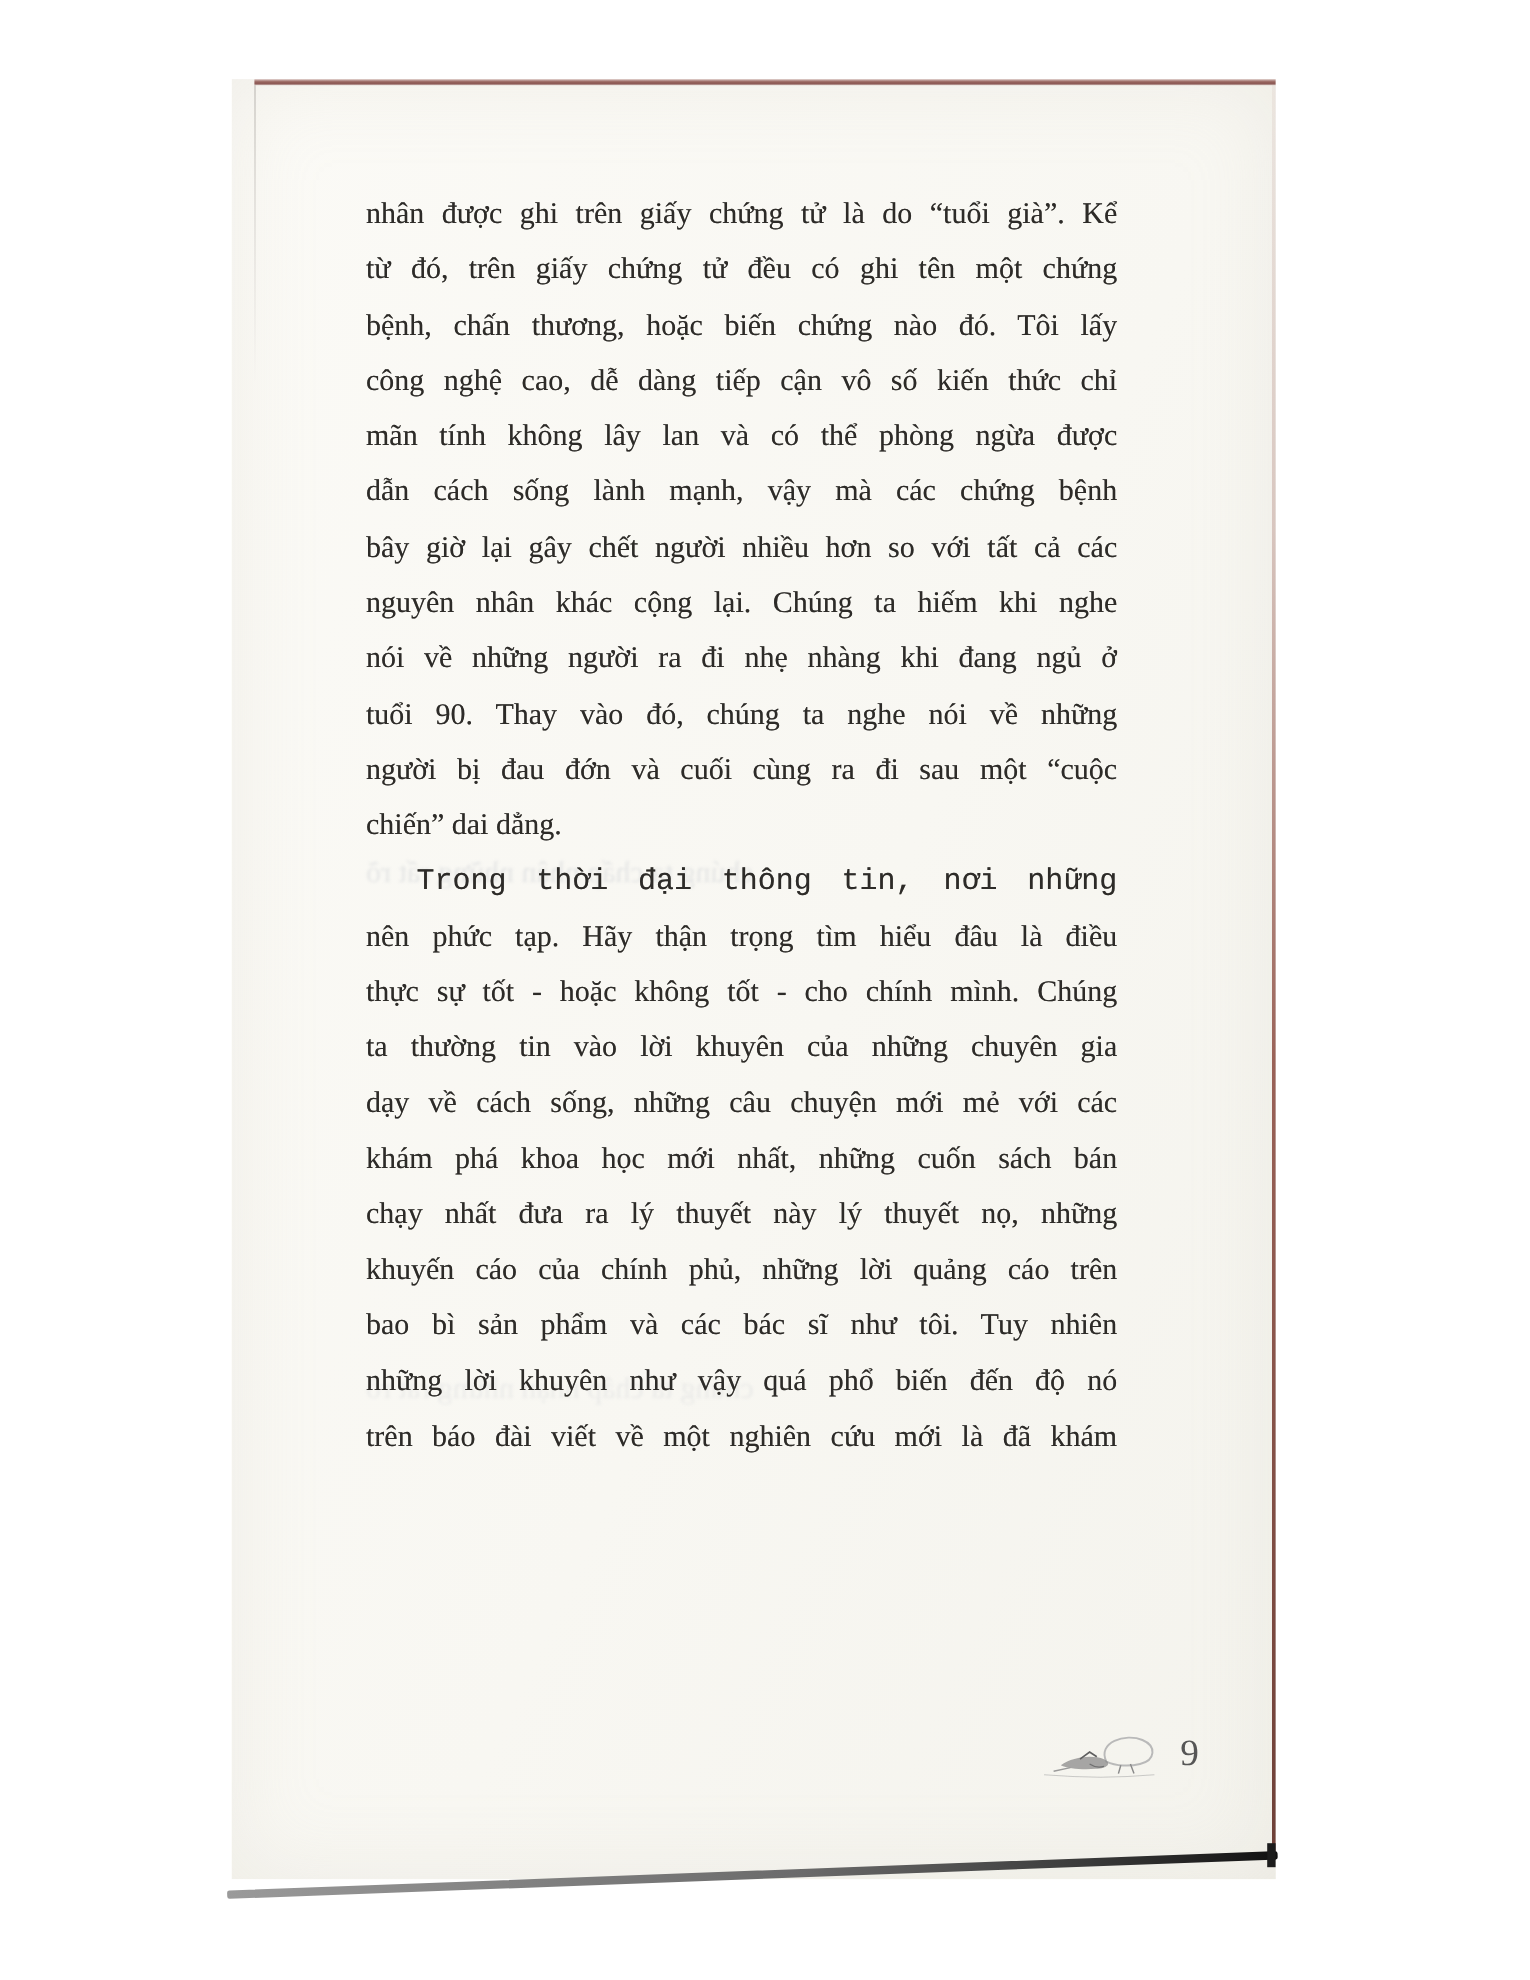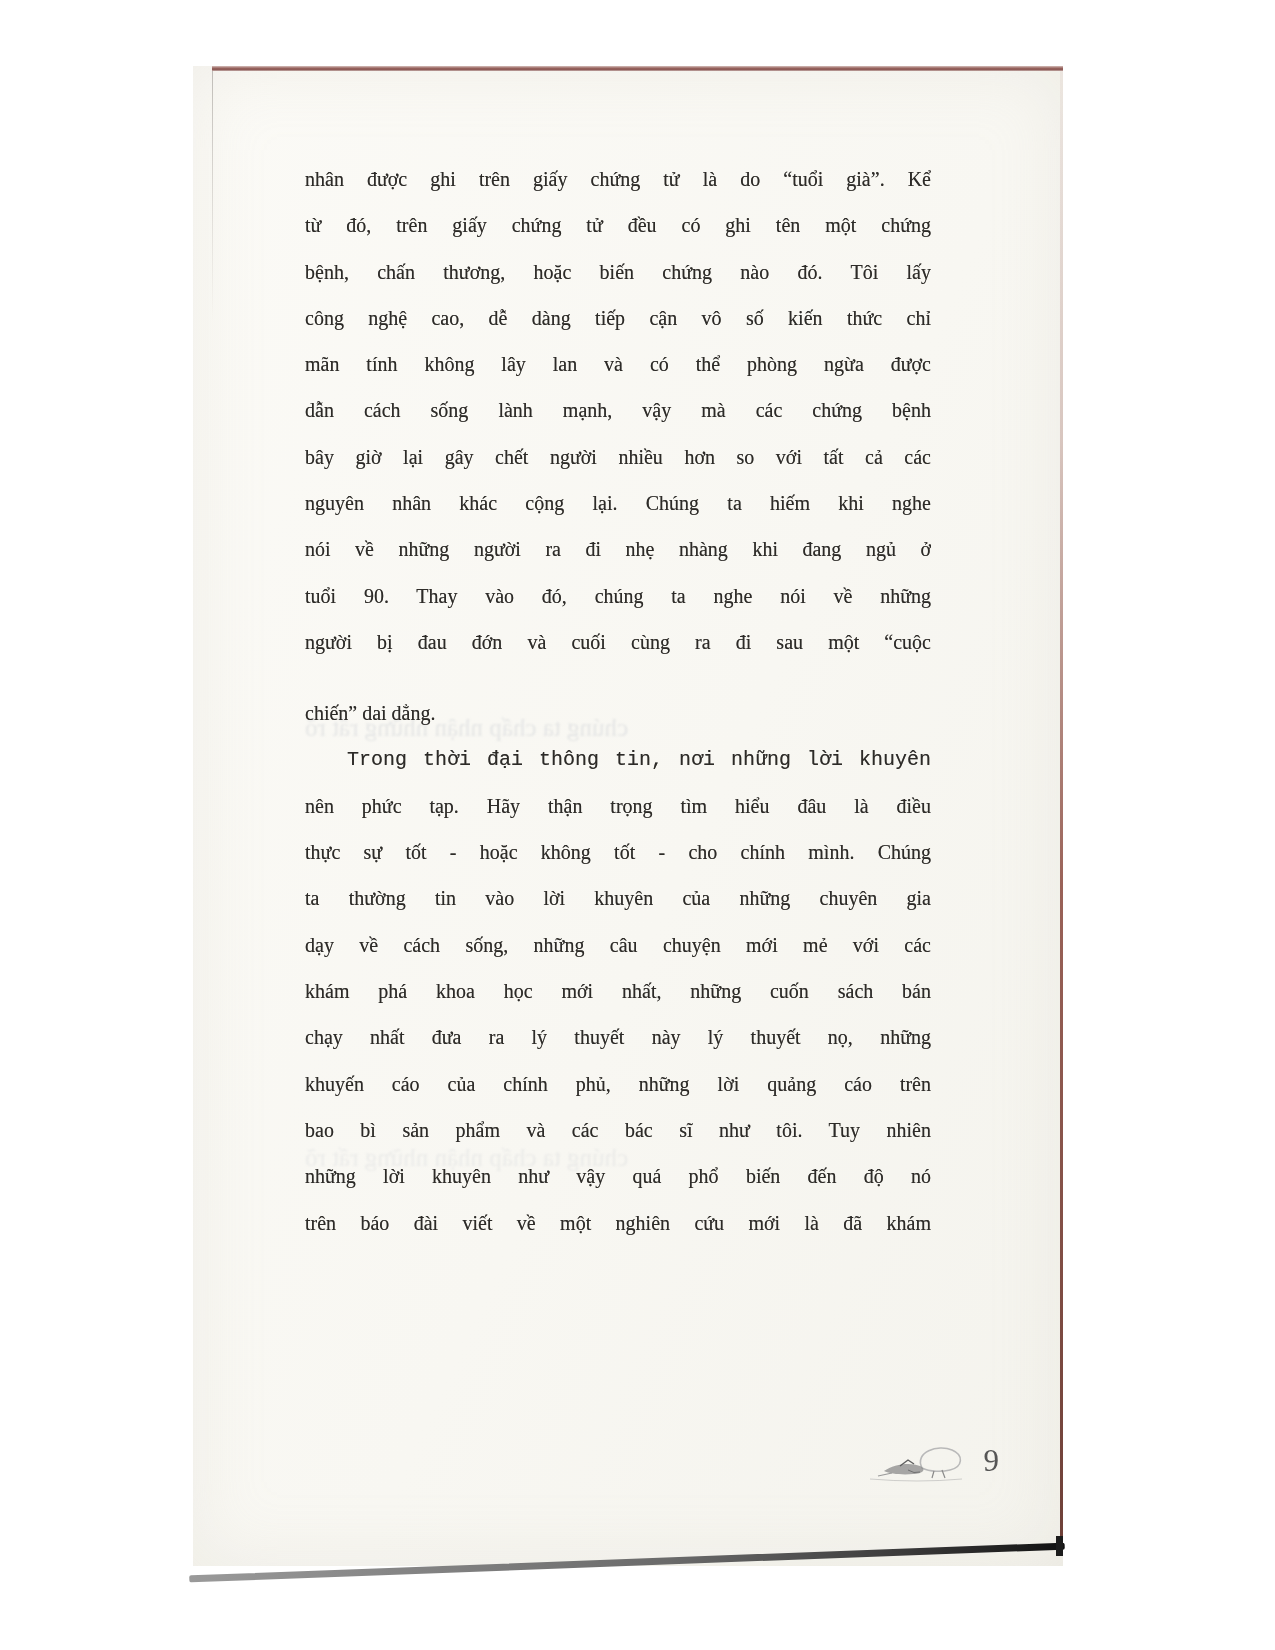--- a/index.html
+++ b/index.html
@@ -68,35 +68,35 @@
   .corner-nub {
     position: absolute;
     right: 0; bottom: 10px;
     width: 7px; height: 20px;
     background: #1c1c1c;
   }
   .text-block {
     position: absolute;
     left: 112px; top: 90px;
     width: 626px;
-    font-size: 20px;
+    font-size: 25px;
     line-height: 46.3px;
     color: var(--text_color);
     text-shadow: 0 0 0.5px rgba(45,43,40,0.55);
   }
   .paragraph { margin: 0; }
   .line {
     text-align: justify;
     text-align-last: justify;
     height: 46.3px;
     overflow: hidden;
     white-space: normal;
   }
   .line.indent { padding-left: 42px; font-family: Liberation Mono, monospace; }
-  .line.no-just { text-align-last: left; margin-top: 25px; }
+  .line.no-just { text-align-last: left; }
   .ghost-line {
     position: absolute;
     width: 626px;
     left: 112px;
     font-size: 25px;
     color: rgba(95, 110, 140, 0.13);
     transform: scaleX(-1);
     filter: blur(1.3px);
     text-align: right;
     pointer-events: none;

